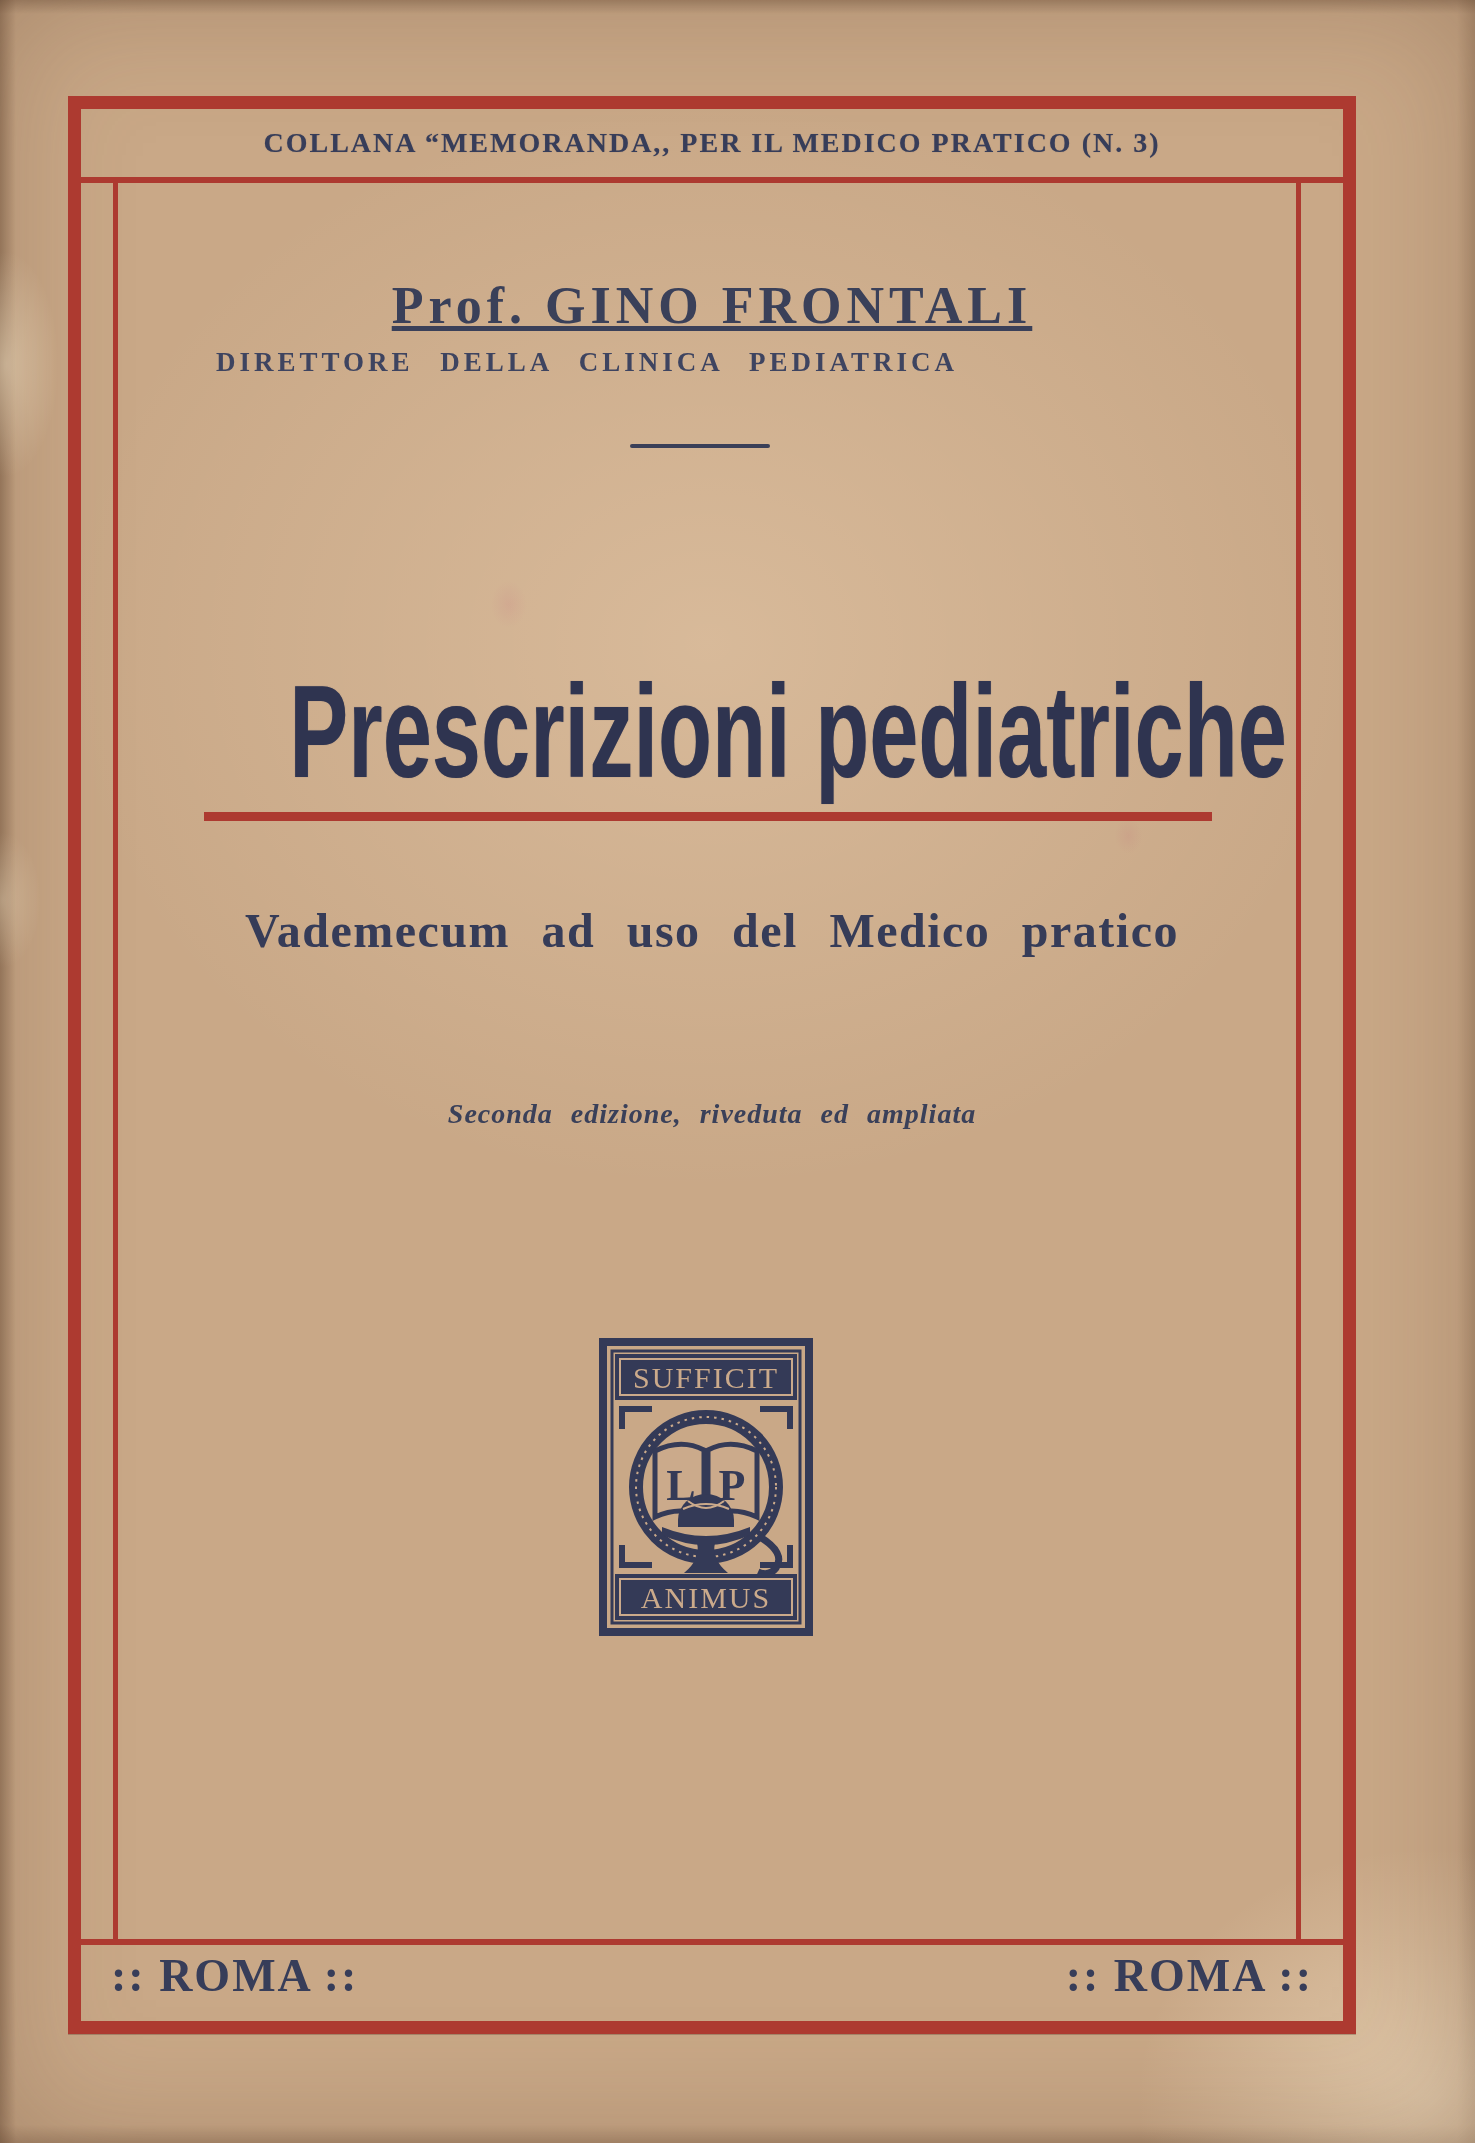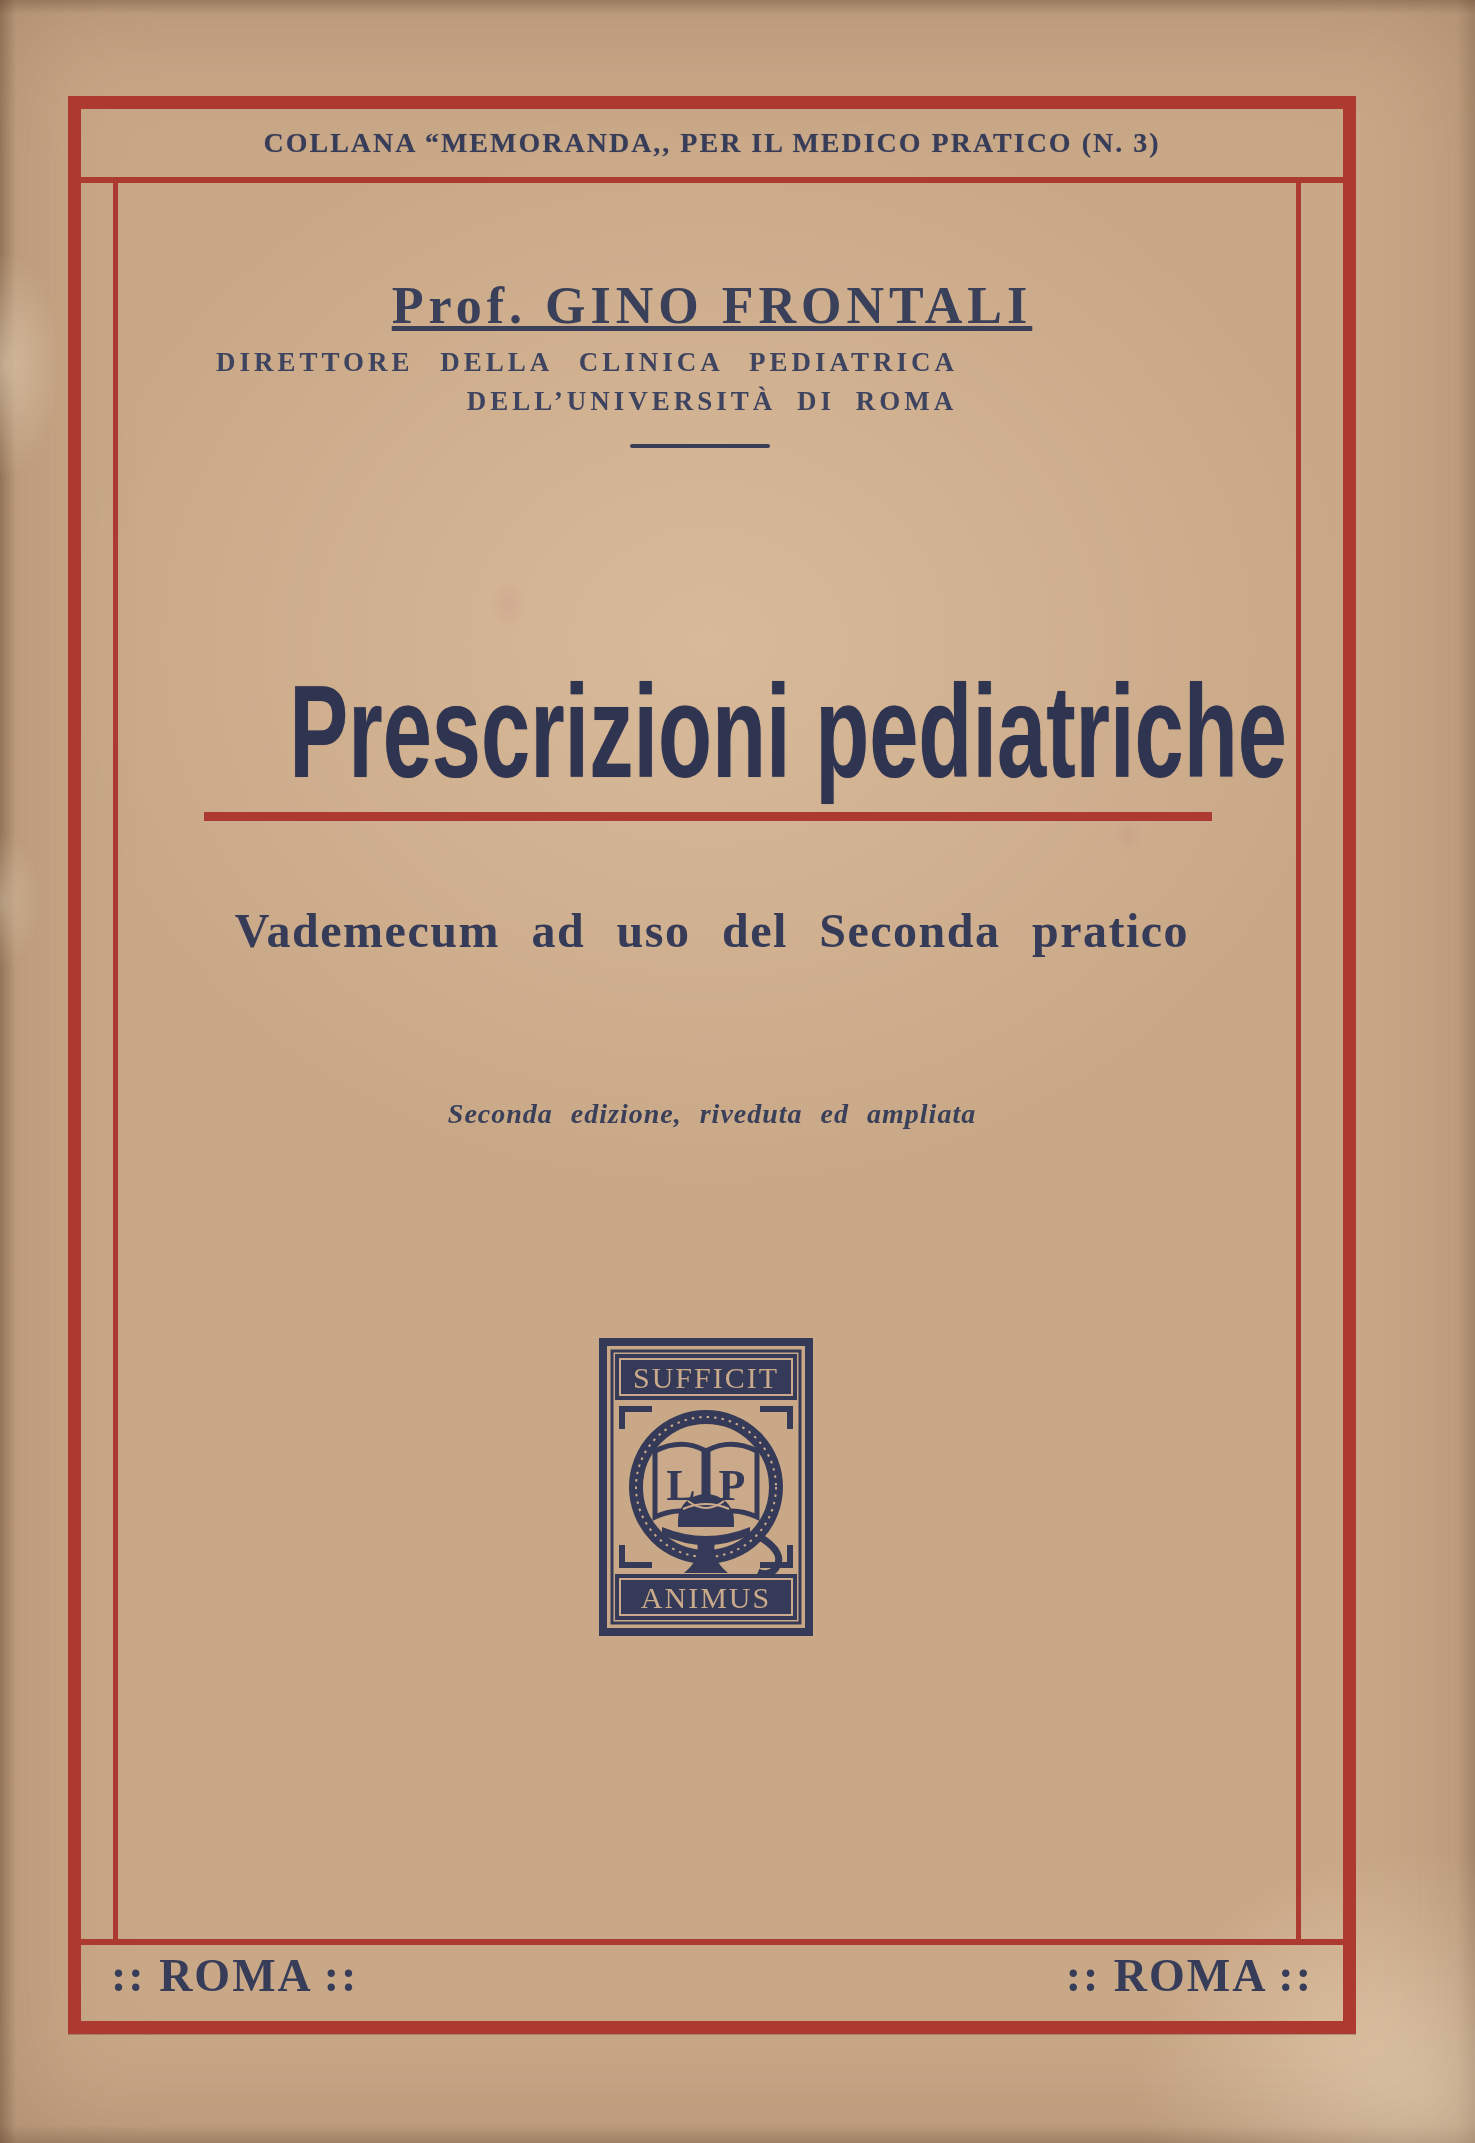--- a/index.html
+++ b/index.html
@@ -94,27 +94,26 @@
   <div class="abs outer-frame"></div>
   <div class="abs rule rule-top"></div>
   <div class="abs rule rule-bottom"></div>
   <div class="abs vline vline-left"></div>
   <div class="abs vline vline-right"></div>
 
   <div class="abs banner">COLLANA “MEMORANDA,, PER IL MEDICO PRATICO (N. 3)</div>
 
   <div class="abs author-name">Prof. GINO FRONTALI</div>
   <div class="abs author-role1">DIRETTORE DELLA CLINICA PEDIATRICA</div>
-  <div class="abs author-role2">DELL’UNIVERSITÀ DI ROMA</div>
   <div class="abs divider"></div>
 
   <div class="abs main-title">Prescrizioni pediatriche</div>
   <div class="abs title-underline"></div>
 
-  <div class="abs subtitle">Vademecum ad uso del Seconda pratico</div>
+  <div class="abs subtitle">Vademecum ad uso del Medico pratico</div>
   <div class="abs edition">Seconda edizione, riveduta ed ampliata</div>
 
   <svg class="abs emblem" viewBox="0 0 216 300" xmlns="http://www.w3.org/2000/svg">
     <rect x="5" y="5" width="206" height="290" fill="none" stroke="#343a57" stroke-width="8"></rect>
     <rect x="14" y="14" width="188" height="272" fill="none" stroke="#343a57" stroke-width="3"></rect>
 
     <rect x="17" y="17" width="182" height="46" fill="#343a57"></rect>
     <rect x="22" y="22" width="172" height="36" fill="none" stroke="#cbaa8b" stroke-width="2"></rect>
     <text x="108" y="51" text-anchor="middle" font-family="Liberation Serif, serif" font-size="30" letter-spacing="2" fill="#cbaa8b">SUFFICIT</text>
 

